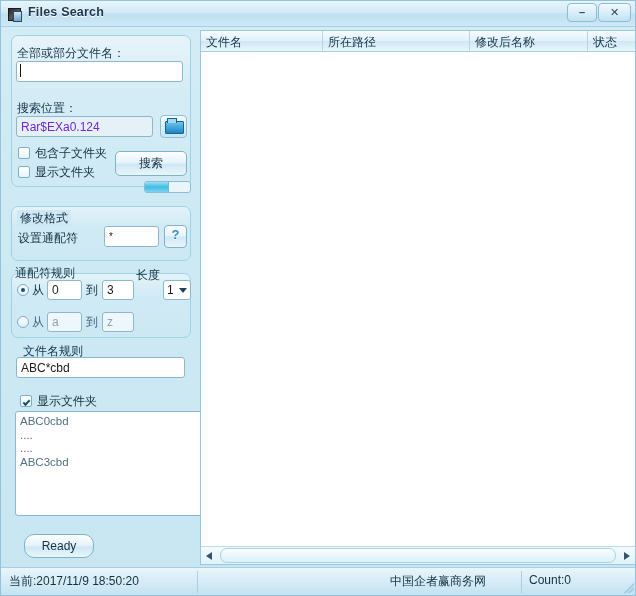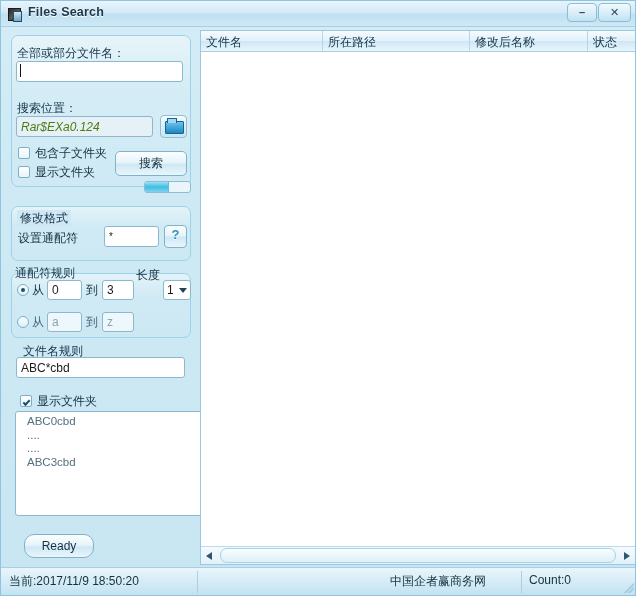--- a/index.html
+++ b/index.html
@@ -71,21 +71,21 @@
     background:#ffffff;
     border:1px solid #8cb8cd;
     border-radius:3px;
     font-size:12px;
     color:#1b1b1b;
     padding:1px 4px;
     font-family:"Liberation Sans","DejaVu Sans",sans-serif;
     outline:none;
   }
   .tbox.dim { background:#eef7fb; color:#8aa6b3; }
-  .tbox.grey { background:#e6f1f7; color:#4d7c0f;font-style:italic; }
+  .tbox.grey { background:#e6f1f7; color:#6d28d9; }
 
   
   #caret {
     position:absolute; left:19px; top:63px; width:1px; height:13px;
     background:#111;
   }
 
   
   .btn {
     position:absolute;
@@ -171,21 +171,21 @@
   .sel .arw {
     position:absolute; right:3px; top:7px; width:0;height:0;
     border-left:4px solid transparent; border-right:4px solid transparent;
     border-top:5px solid #204256;
   }
 
   
   #preview {
     position:absolute; left:14px; top:410px; width:190px; height:105px;
     background:#fff; border:1px solid #8cb8cd; border-radius:3px;
-    overflow:hidden; padding:3px 11px;
+    overflow:hidden; padding:3px 4px;
   }
   #preview div {
     font-size:11.5px; color:#53707f; line-height:13.5px;
     font-family:"Liberation Sans","DejaVu Sans",sans-serif;
     white-space:nowrap;
   }
 
   
   #listview {
     position:absolute; left:199px; top:29px; width:436px; height:535px;

